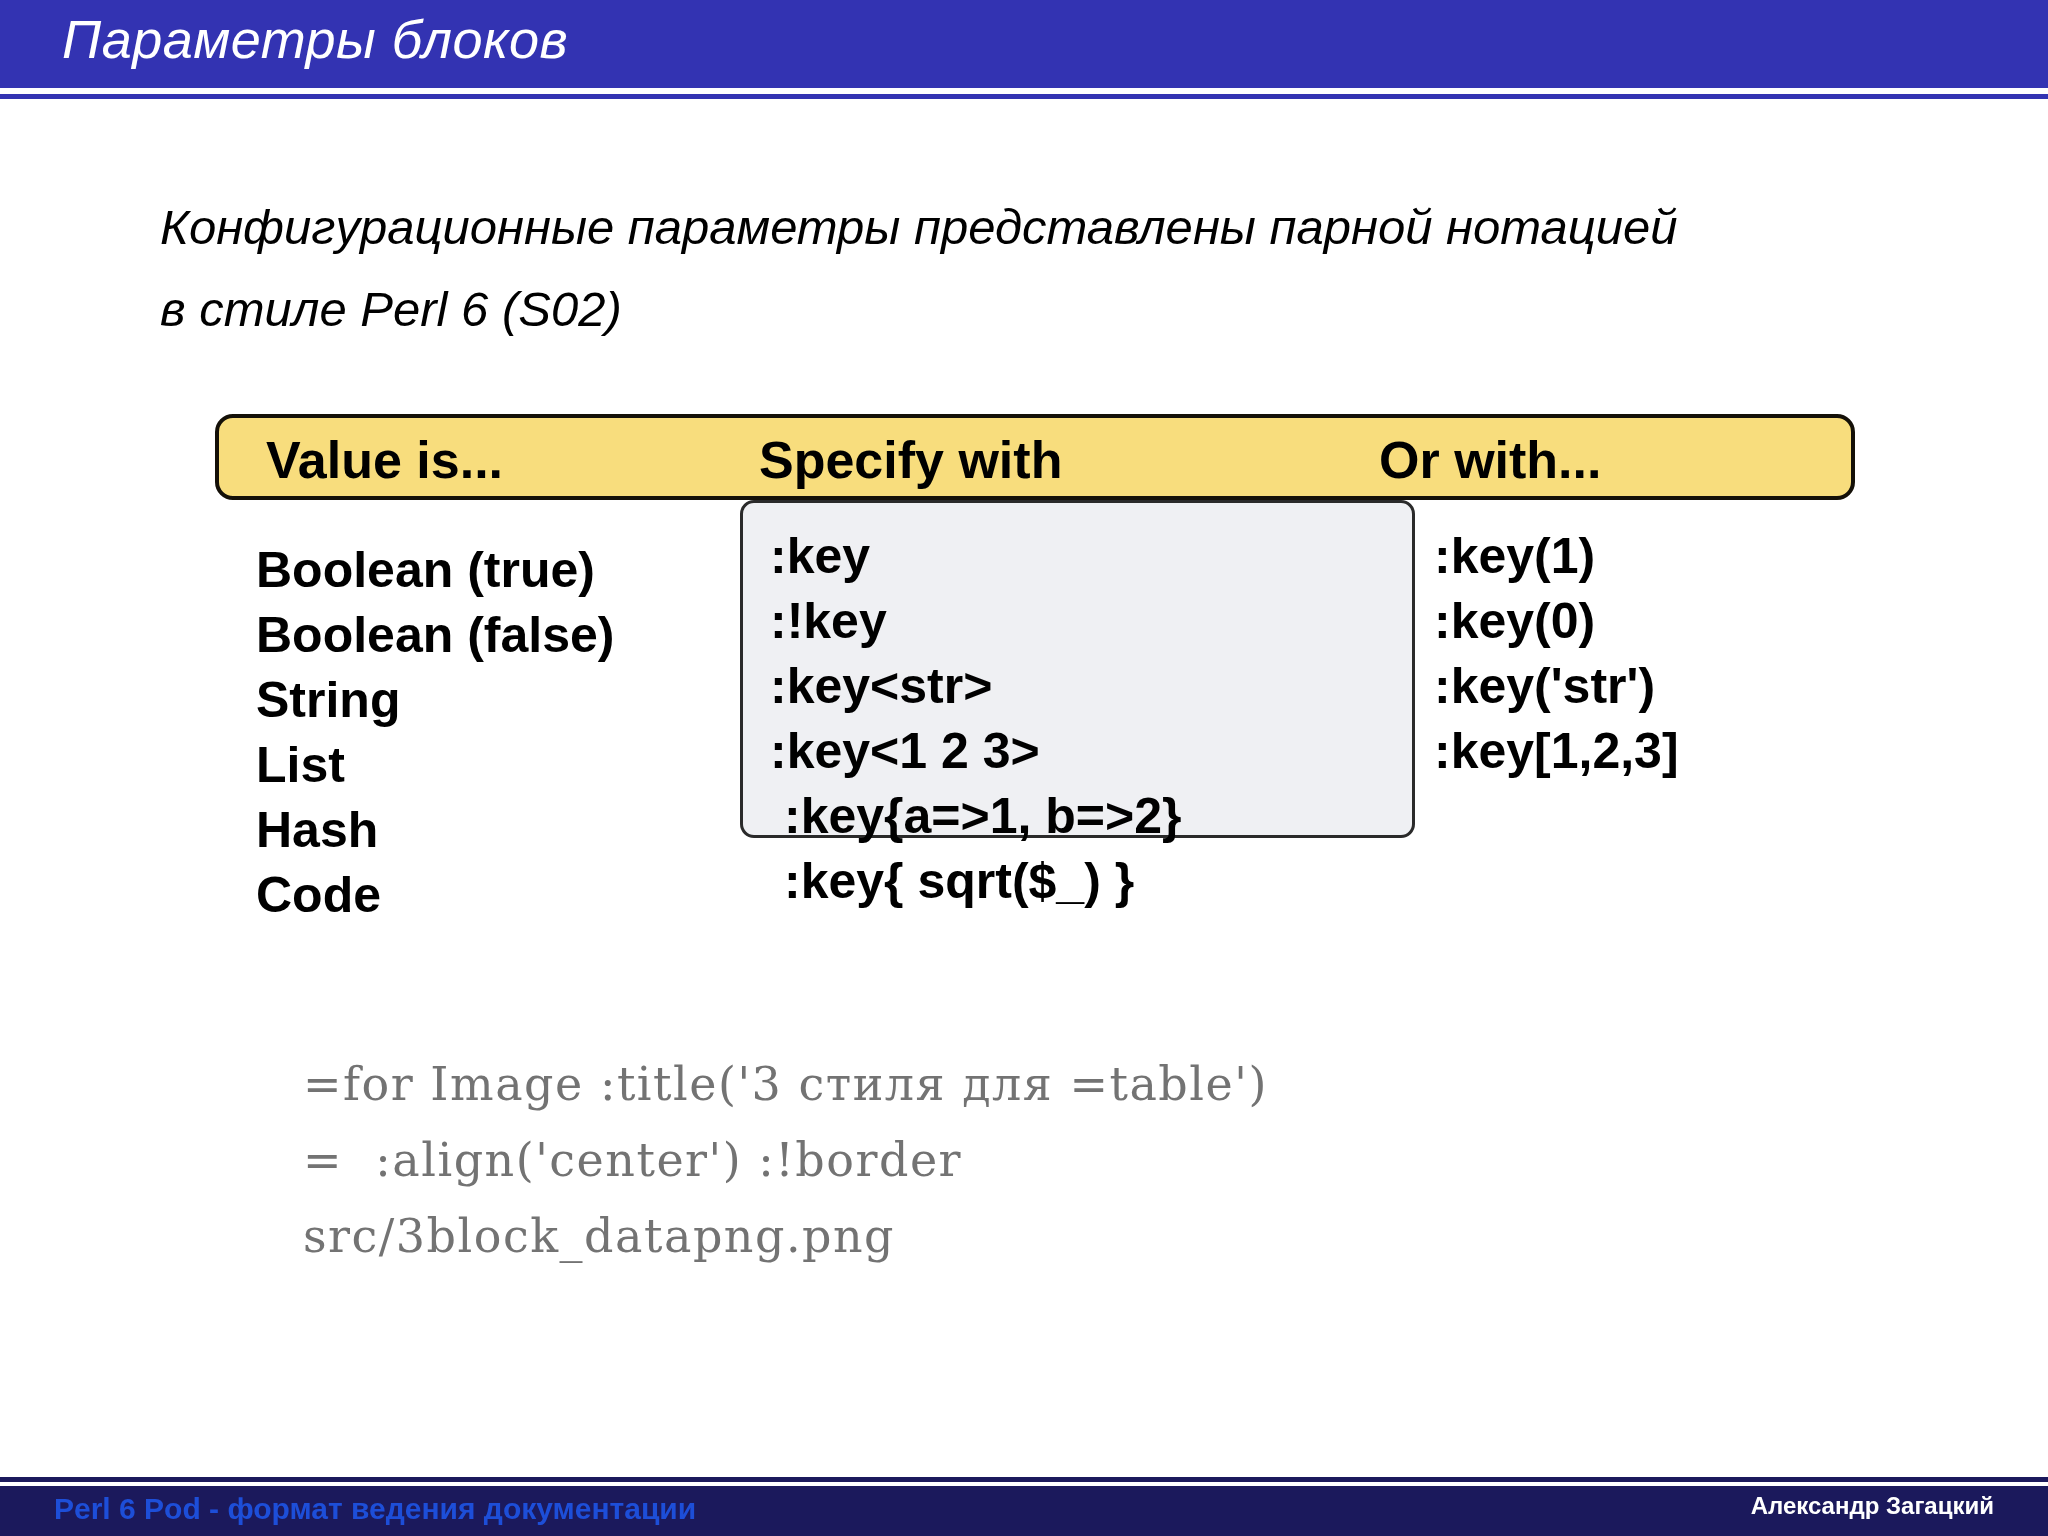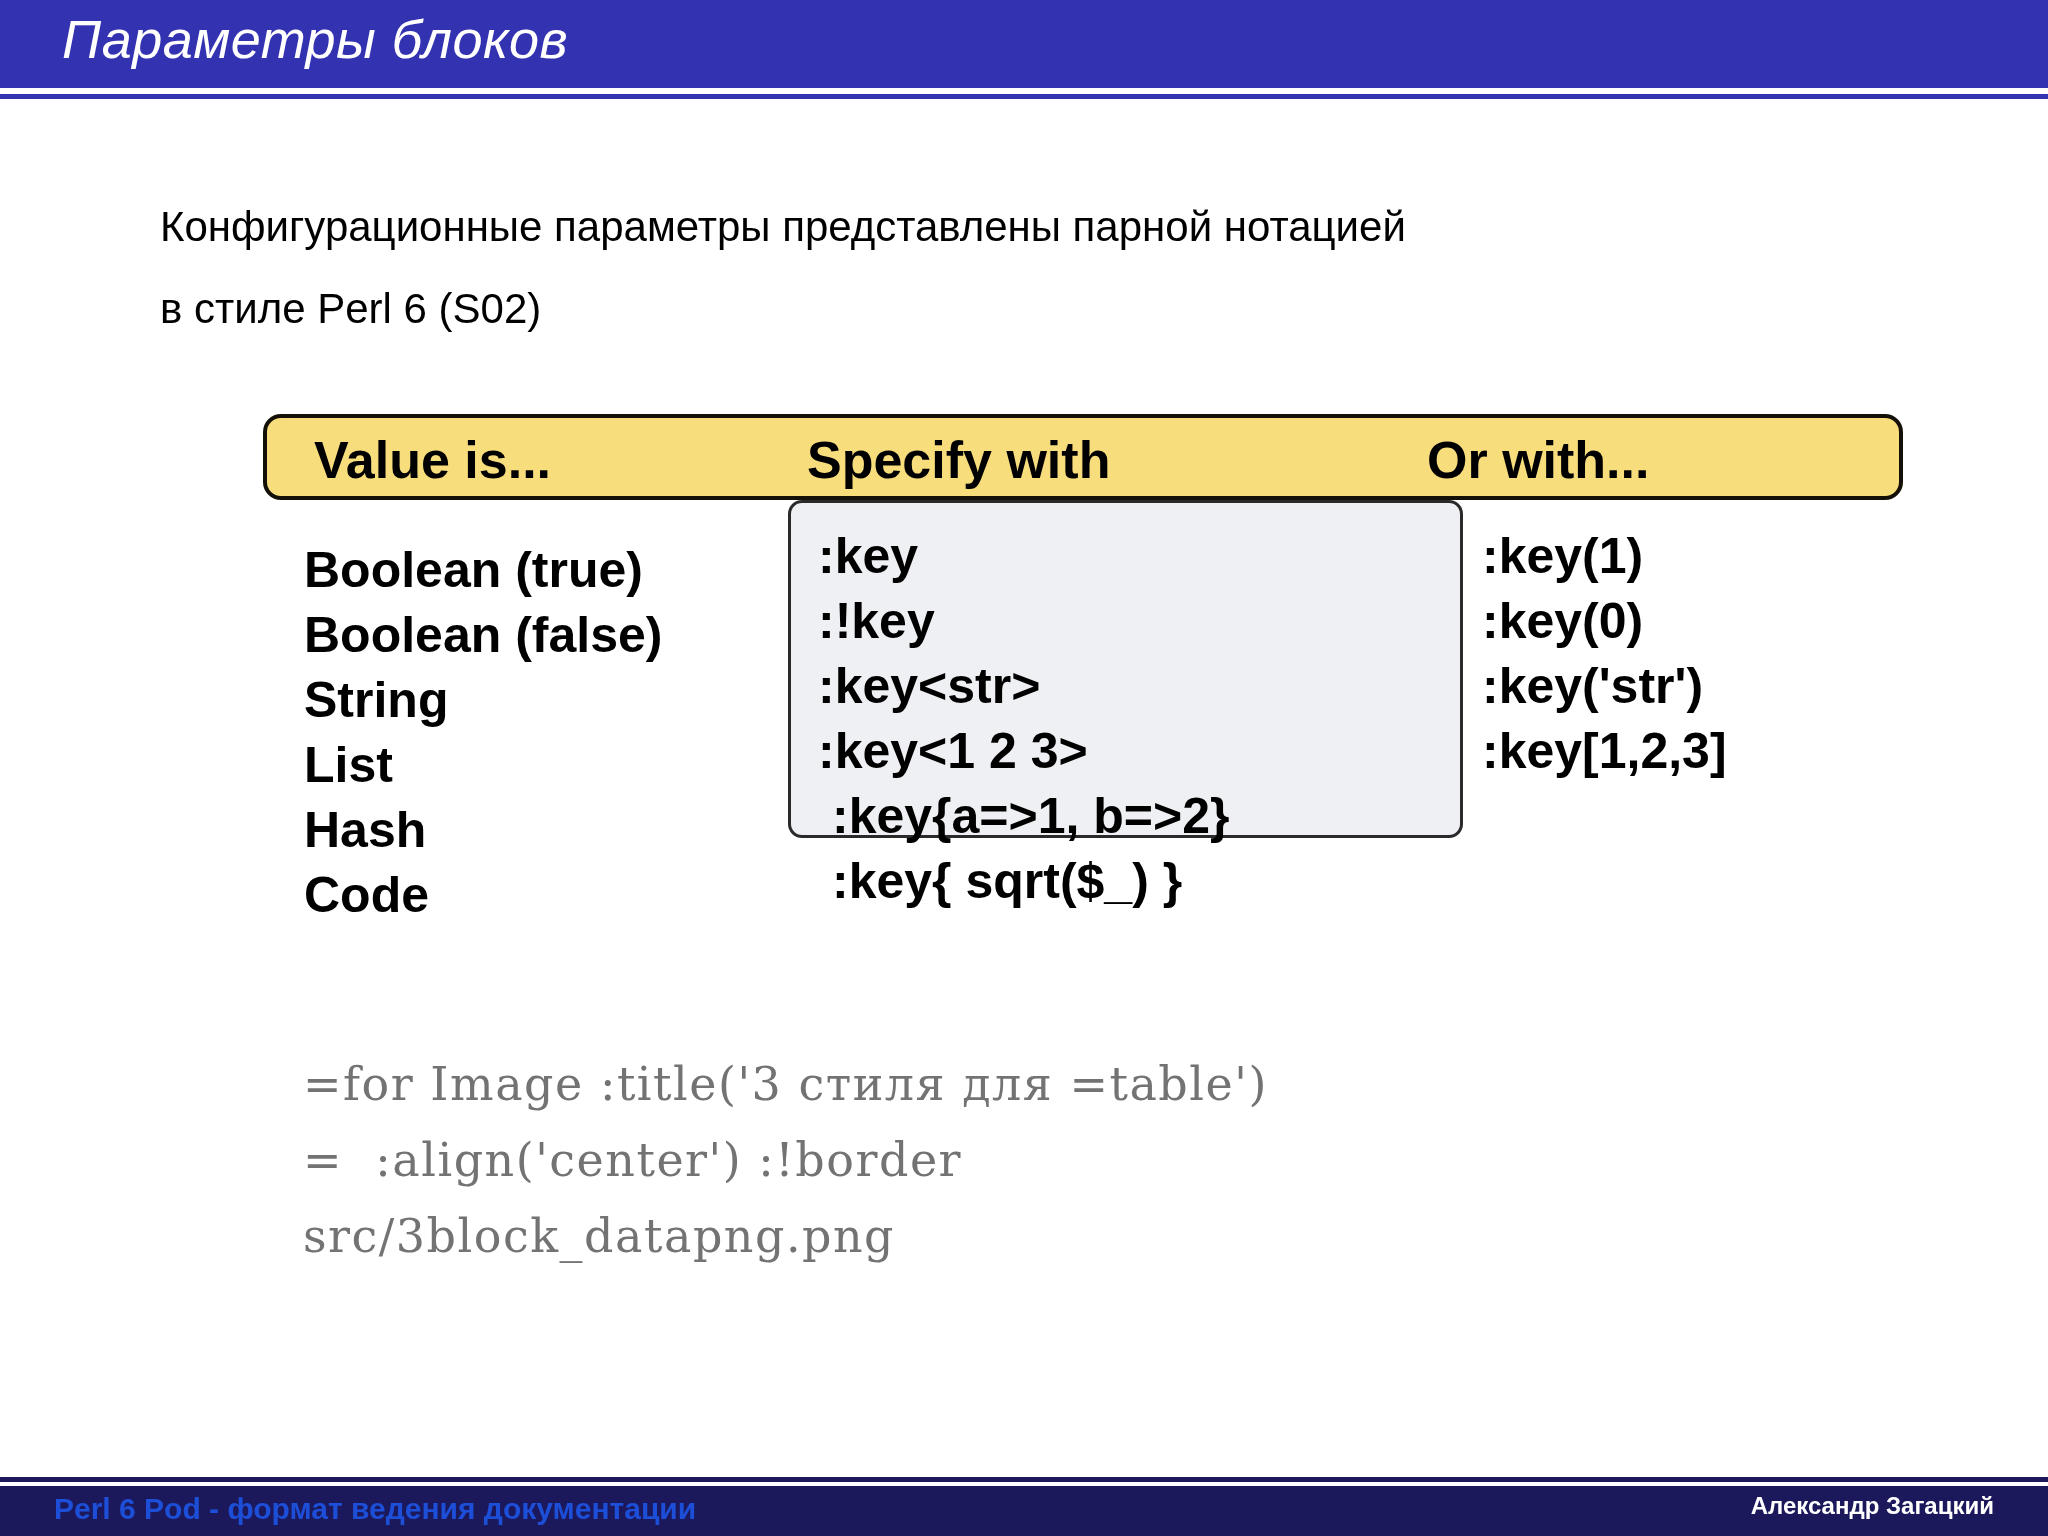--- a/index.html
+++ b/index.html
@@ -47,34 +47,34 @@
     letter-spacing: 0.5px;
     white-space: nowrap;
   }
 
   
   .intro {
     position: absolute;
     left: 160px;
     top: 186px;
     width: 1760px;
-    font-size: 42px;
+    font-size: 49px;
     line-height: 82px;
     color: #000000;
+    font-style: italic;
   }
   .intro .line { display: block; white-space: nowrap; }
 
   
   .table-figure {
     position: absolute;
     left: 0;
     top: 398px;
     width: 1880px;
     height: 600px;
-    margin-left: 48px;
   }
 
   .yellow-bar {
     position: absolute;
     left: 215px;
     top: 16px;
     width: 1640px;
     height: 86px;
     background: #f8dd7d;
     border: 4px solid #141008;

